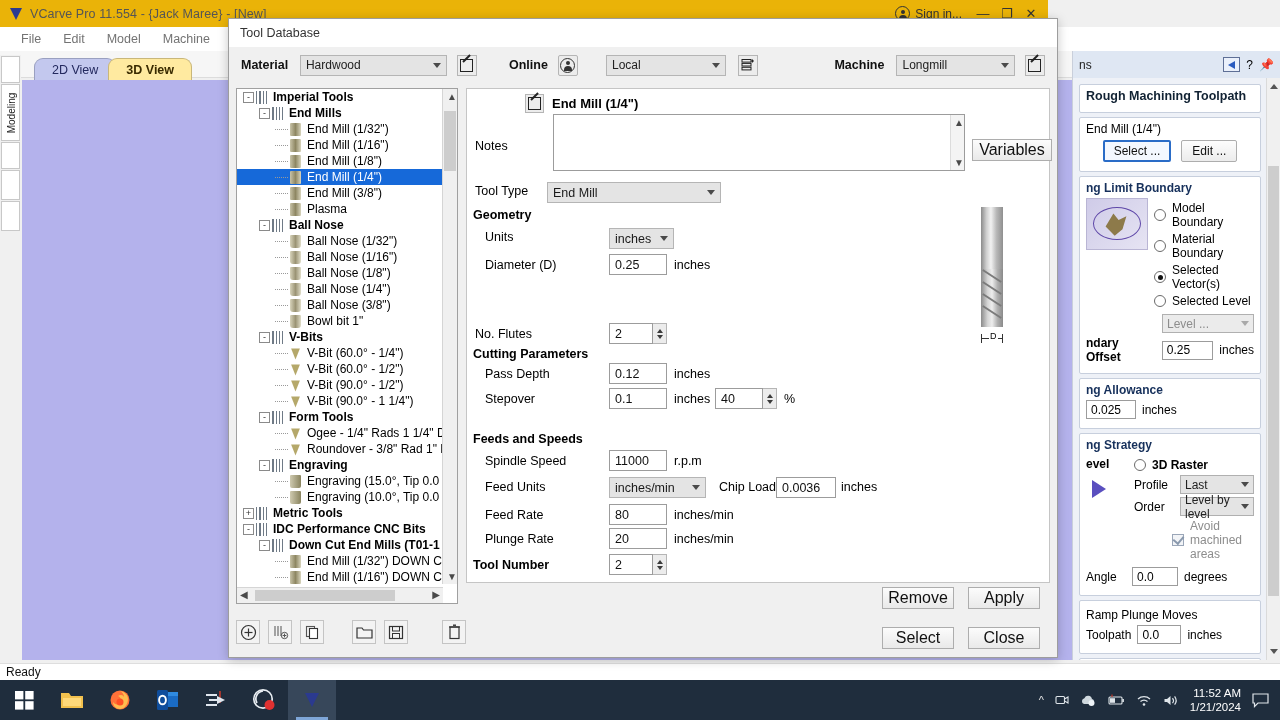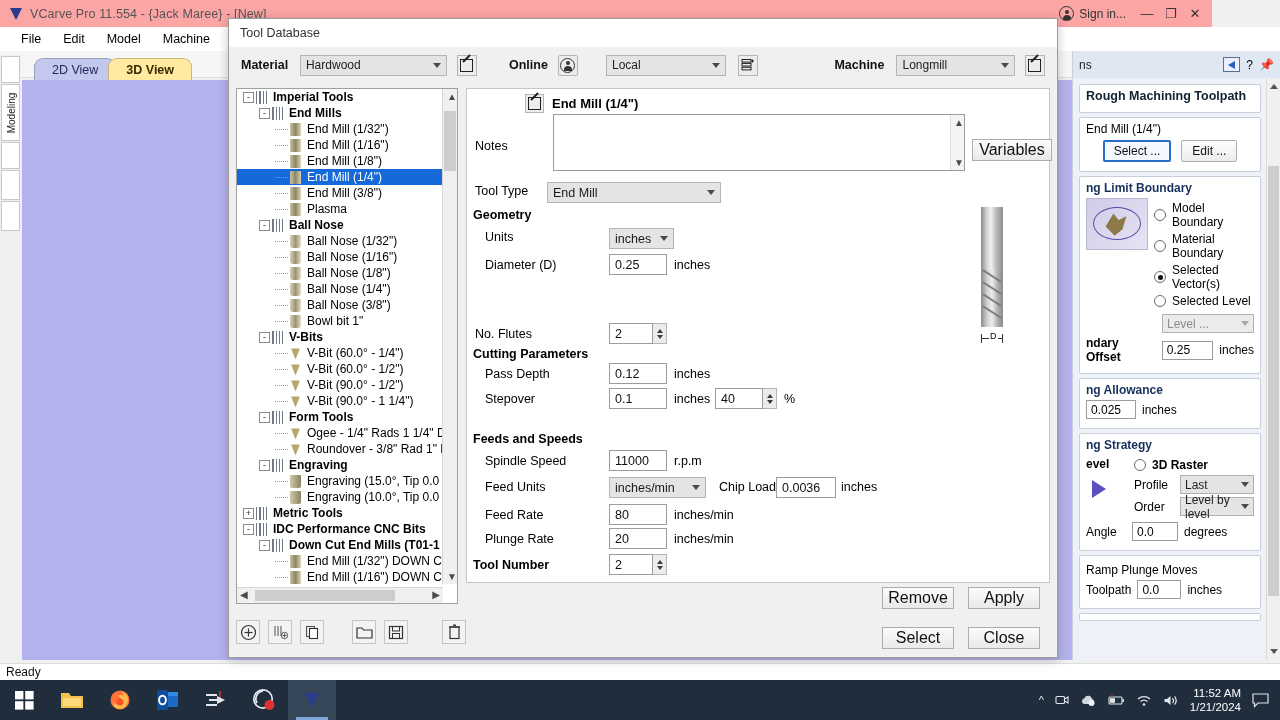--- a/index.html
+++ b/index.html
@@ -13,22 +13,22 @@
     background: #ffffff;
   }
   #root { position: relative; width: 1280px; height: 720px; }
 
   
   .app-window {
     position: absolute; left: 0; top: 0; width: 1280px; height: 680px;
     background: #f0f0f0;
   }
   .app-titlebar {
-    position: absolute; left:0; top:0; width: 1212px; height: 27px;
-    background: #fca5a5;
+    position: absolute; left:0; top:0; width: 1048px; height: 27px;
+    background: #eab308;
     display: flex; align-items: center;
   }
   .app-logo {
     width: 16px; height: 16px; margin-left: 8px; margin-right: 6px;
     position: relative;
   }
   .app-logo:before{
     content:""; position:absolute; left:2px; top:2px;
     width:0; height:0;
     border-left: 6px solid transparent;
@@ -49,21 +49,21 @@
   .circ-person:after{content:"";position:absolute;left:2.3px;top:7.6px;width:8px;height:5px;border-radius:4px 4px 0 0;background:#333;}
   .win-btn {
     width: 22px; height: 22px; display:flex;align-items:center;justify-content:center;
     font-size: 13px; color:#333; cursor: default;
   }
 
   .menubar {
     position:absolute; left:0; top:27px; width:1280px; height:24px;
     background:#ffffff; display:flex; align-items:center; padding-left:10px;
   }
-  .menubar .mi { padding: 0 11px; font-size: 12.5px; color:#000000; }
+  .menubar .mi { padding: 0 11px; font-size: 12.5px; color:#737373; }
 
   .toolstrip {
     position:absolute; left:0; top:51px; width:1280px; height:27px;
     background:#f6f6f6; border-bottom:1px solid #dcdcdc;
   }
 
   
   .view-tabs { position:absolute; left:34px; top:58px; height:22px; display:flex; }
   .vtab {
     height:22px; padding:0 17px; display:flex;align-items:center;
@@ -405,20 +405,24 @@
                 <span class="caret"></span>
               </span>
             </div>
             <div class="rp-row">
               <span style="width:40px;">Order</span>
               <span class="tsel" style="flex:1;">
                 <span>Level by level</span>
                 <span class="caret"></span>
               </span>
             </div>
+            <div class="rp-row" style="padding-left:38px;">
+              <span class="chk on"></span>
+              <span style="color:#8d8d8d;">Avoid machined areas</span>
+            </div>
           </div>
         </div>
         <div class="rp-row">
           <span style="width:40px;">Angle</span>
           <span class="tin" style="width:46px;">0.0</span>
           <span>degrees</span>
         </div>
       </div>
 
       <div class="grp">

